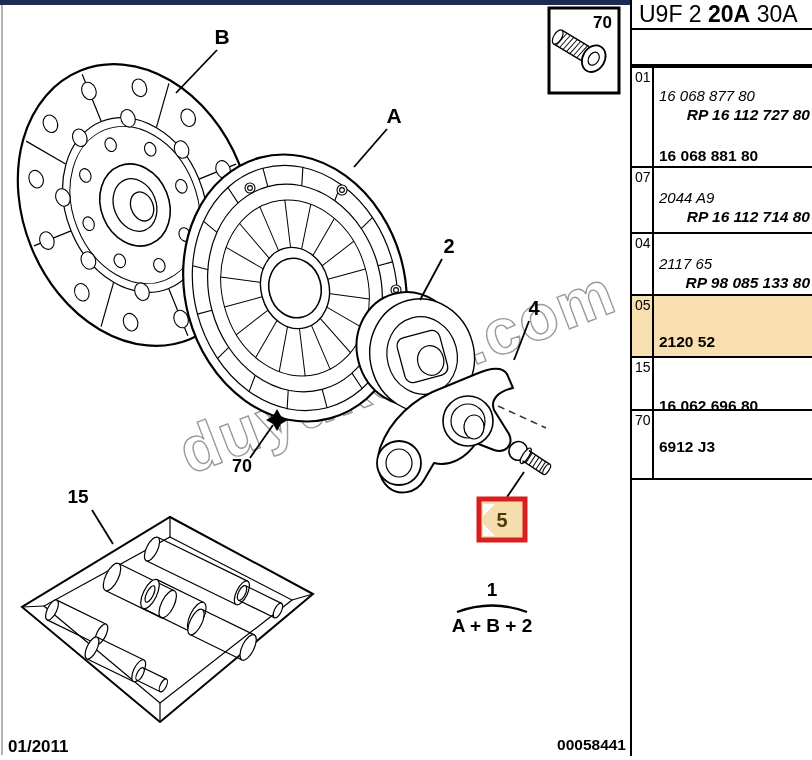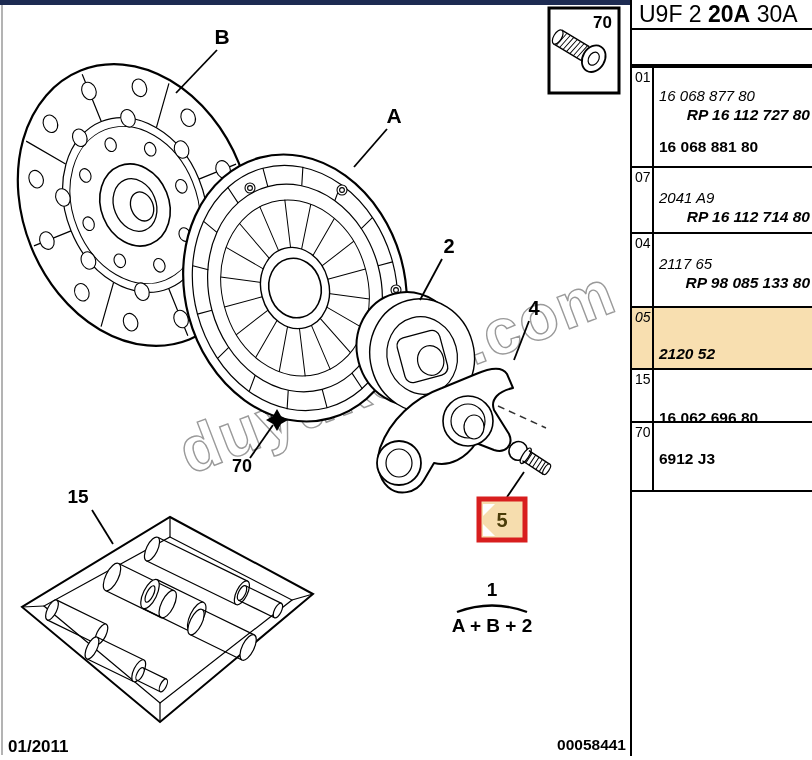--- a/index.html
+++ b/index.html
@@ -8,29 +8,29 @@
   
   #diagram-wrap{position:absolute;left:0;top:0;width:630px;height:760px;}
   
   #right-panel{position:absolute;left:630px;top:0;width:182px;height:756px;
                border-left:2px solid #000;box-sizing:border-box;background:#fff;}
   .hdr{height:28px;border-bottom:2px solid #000;font-size:23px;line-height:28px;
        padding-left:7px;white-space:nowrap;overflow:hidden;}
   .hdr b{font-weight:bold;}
   .spacer{height:34px;border-bottom:4px solid #000;}
   .prow{display:flex;border-bottom:2px solid #000;box-sizing:border-box;background:#fff;}
-  .prow.hl{background:var(--hl,#f8dfb0);font-style:italic;}
+  .prow.hl{background:var(--hl,#f8dfb0);}
   .refcell{width:22px;flex:0 0 22px;border-right:2px solid #000;font-size:14px;
            padding:1px 0 0 3px;box-sizing:border-box;}
   .pcell{flex:1;box-sizing:border-box;padding-right:2px;overflow:hidden;}
   .ln{font-size:15px;line-height:19px;padding-left:5px;white-space:nowrap;}
   .ln.it{font-style:italic;}
   .ln.bi{font-style:italic;font-weight:bold;text-align:right;font-size:15.5px;padding-left:0;}
   .ln.b{font-weight:bold;font-size:15.5px;}
-  .h01{height:100px;}.h02{height:66px;}.h04{height:74px;}
+  .h01{height:100px;}.h02{height:66px;}.h04{height:62px;}
   .h05{height:62px;}.h15{height:53px;}.h70{height:69px;}
   svg text{font-family:"Liberation Sans",sans-serif;}
 </style>
 </head>
 <body>
 
 <div id="diagram-wrap">
 <svg width="630" height="760" viewBox="0 0 630 760">
 
   <rect x="0" y="0" width="630" height="5" fill="#1d2b52"></rect>
@@ -237,28 +237,28 @@
     <b>20A</b>
     <span>30A</span>
   </div>
   <div class="spacer"></div>
 
   <div class="prow h01">
     <div class="refcell">01</div>
     <div class="pcell" style="padding-top:18px;">
       <div class="ln it">16 068 877 80</div>
       <div class="ln bi">RP 16 112 727 80</div>
-      <div class="ln b" style="margin-top:13px;">16 068 881 80</div>
+      <div class="ln b" style="margin-top:22px;">16 068 881 80</div>
     </div>
   </div>
 
   <div class="prow h02">
     <div class="refcell">07</div>
     <div class="pcell" style="padding-top:20px;">
-      <div class="ln it">2041 A9</div>
+      <div class="ln it">2044 A9</div>
       <div class="ln bi">RP 16 112 714 80</div>
     </div>
   </div>
 
   <div class="prow h04">
     <div class="refcell">04</div>
     <div class="pcell" style="padding-top:20px;">
       <div class="ln it">2117 65</div>
       <div class="ln bi">RP 98 085 133 80</div>
     </div>

